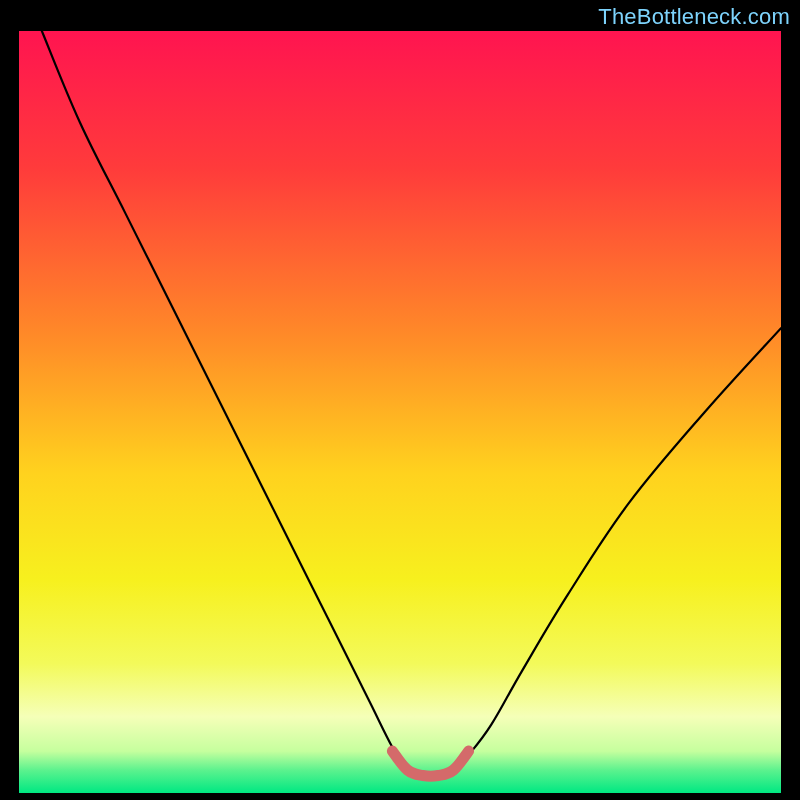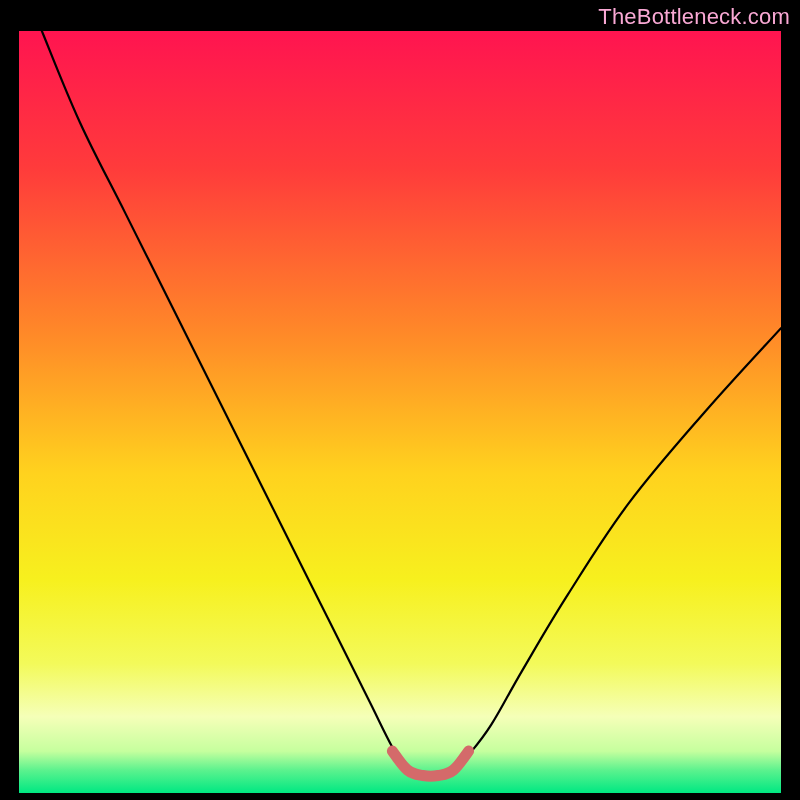--- a/index.html
+++ b/index.html
@@ -13,21 +13,21 @@
   .frame {
     position: relative;
     width: 800px;
     height: 800px;
     background: #000;
   }
   .watermark {
     position: absolute;
     top: 4px;
     right: 10px;
-    color: #f9a8d4;
+    color: #7dd3fc;
     font-family: Arial, Helvetica, sans-serif;
     font-size: 22px;
     font-weight: 500;
     letter-spacing: 0.2px;
     z-index: 10;
   }
   .plot {
     position: absolute;
     left: 19px;
     top: 31px;

